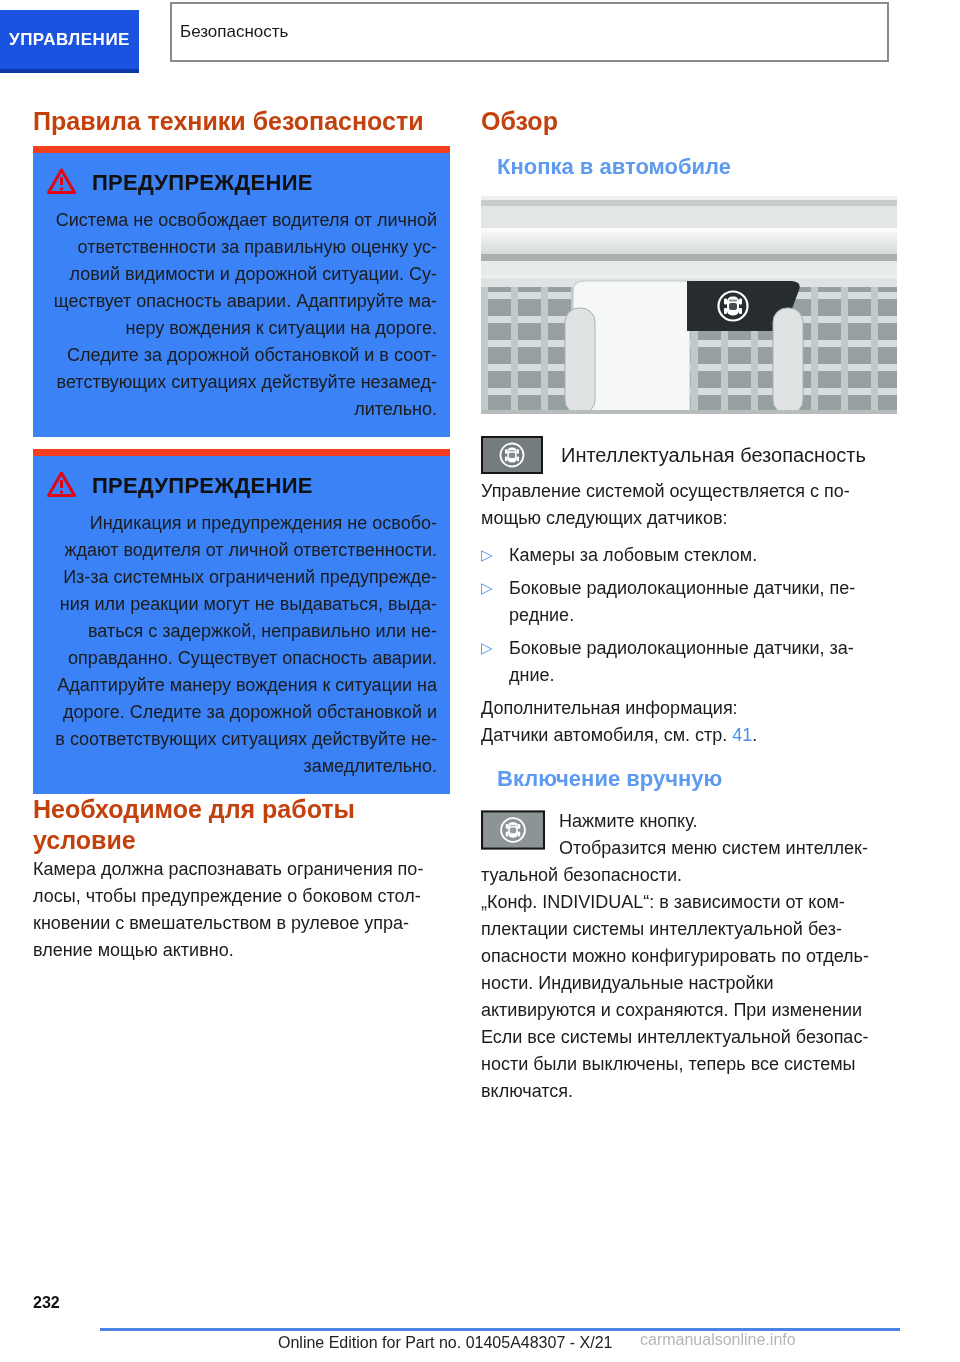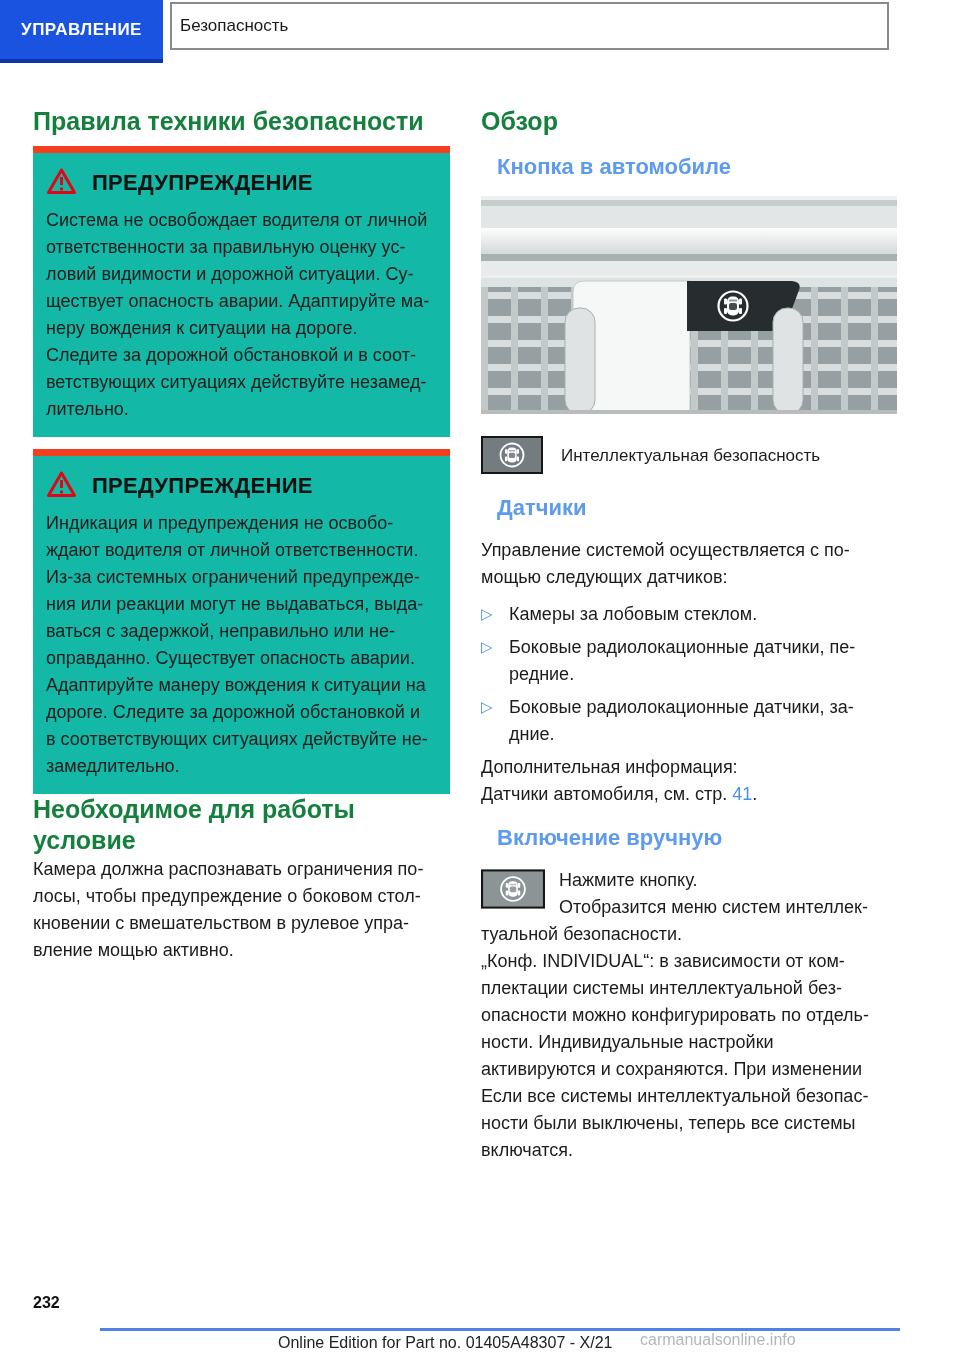--- a/index.html
+++ b/index.html
@@ -2,58 +2,58 @@
 <html lang="ru"><head>
 <meta charset="utf-8">
 <style>
   html,body { margin:0; padding:0; background:#fff; }
   .page {
     position:relative; width:960px; height:1362px; background:#ffffff;
     font-family:"Liberation Sans", sans-serif; color:#1c1c1c; overflow:hidden;
   }
   
   .hdr-tab {
-    position:absolute; left:0; top:0; width:163px; height:63px;
+    position:absolute; left:0; top:10px; width:139px; height:63px;
     background:#1a53e0; border-bottom:4px solid #0d36a8;
     display:flex; align-items:center; justify-content:center;
     color:#fff; font-weight:bold; font-size:17px; letter-spacing:.5px; box-sizing:border-box;
   }
   .hdr-box {
-    position:absolute; left:170px; top:2px; width:719px; height:48px;
+    position:absolute; left:170px; top:2px; width:719px; height:60px;
     background:#fff; border:2px solid #8a8a8a; box-sizing:border-box;
     display:flex; align-items:center; padding-left:8px; font-size:17px; color:#1a1a1a;
   }
   
   .col { position:absolute; top:106px; }
   .col-left  { left:33px;  width:417px; }
   .col-right { left:481px; width:420px; }
   h1.doc {
-    margin:0; font-size:25px; line-height:31px; font-weight:bold; color:#15803d;
+    margin:0; font-size:25px; line-height:31px; font-weight:bold; color:#c2410c;
   }
   h2.doc {
     margin:16px; font-size:22px; line-height:27px; font-weight:bold; color:#5e9af0;
   }
   p.body {
     margin:0; font-size:18px; line-height:27px; color:#1c1c1c; white-space:pre-line;
   }
   
   .warn-box {
-    background:#14b8a6; border-top:7px solid #f53e1e;
-    padding:14px 13px 14px 13px; margin-top:9px;
+    background:#3b82f6; border-top:7px solid #f53e1e;
+    padding:14px 13px 14px 13px; margin-top:9px;text-align:right;
   }
   .warn-box + .warn-box { margin-top:12px; }
   .warn-head { display:flex; align-items:center; gap:15px; margin-bottom:8px; }
   .warn-label { font-size:22px; font-weight:bold; color:#111; letter-spacing:.3px; }
   .sec-title { margin-top:28px; }
   .sec-body  { margin-top:8px; }
   
   .subhead { margin-top:31px; }
   .photo { display:block; margin-top:8px; }
   .caption-row { display:flex; align-items:flex-start; gap:18px; margin-top:22px; }
-  .caption-text { font-size:17px; line-height:27px; padding-top:6px; color:#1c1c1c; }
+  .caption-text { font-size:20px; line-height:27px; padding-top:6px; color:#1c1c1c; }
   .sensors-title { margin-top:36px; }
   .intro { margin-top:8px; }
   ul.sensors { list-style:none; margin:10px 0 0 0; padding:0; }
   ul.sensors li { display:flex; gap:14px; margin-bottom:6px; }
   .tri-bullet { color:#4a90ee; font-size:15px; line-height:27px; width:14px; flex:none;
                 font-family:"DejaVu Sans", sans-serif; }
   .more-info { margin-top:4px; }
   .link-line { margin-top:4px; }
   .page-link { color:#4a90ee; }
   .act-title { margin-top:26px; }
@@ -192,21 +192,20 @@
               <rect x="-6" y="-9.5" width="12" height="19" rx="5"></rect>
             </g>
             <rect x="-4" y="-3" width="8" height="7" rx="2" fill="#757c80" opacity="0.9"></rect>
             <rect x="-4" y="-6.5" width="8" height="2" fill="#757c80" opacity="0.6"></rect>
           </g>
         </svg>
       </span>
       <span class="caption-text">Интеллектуальная безопасность</span>
     </div>
 
-    <h2 class="doc sensors-title">Датчики</h2>
     <p class="body intro">Управление системой осуществляется с по-
 мощью следующих датчиков:</p>
 
     <ul class="sensors">
       <li>
         <span class="tri-bullet">▷</span>
         <p class="body">Камеры за лобовым стеклом.</p>
       </li>
       <li>
         <span class="tri-bullet">▷</span>

